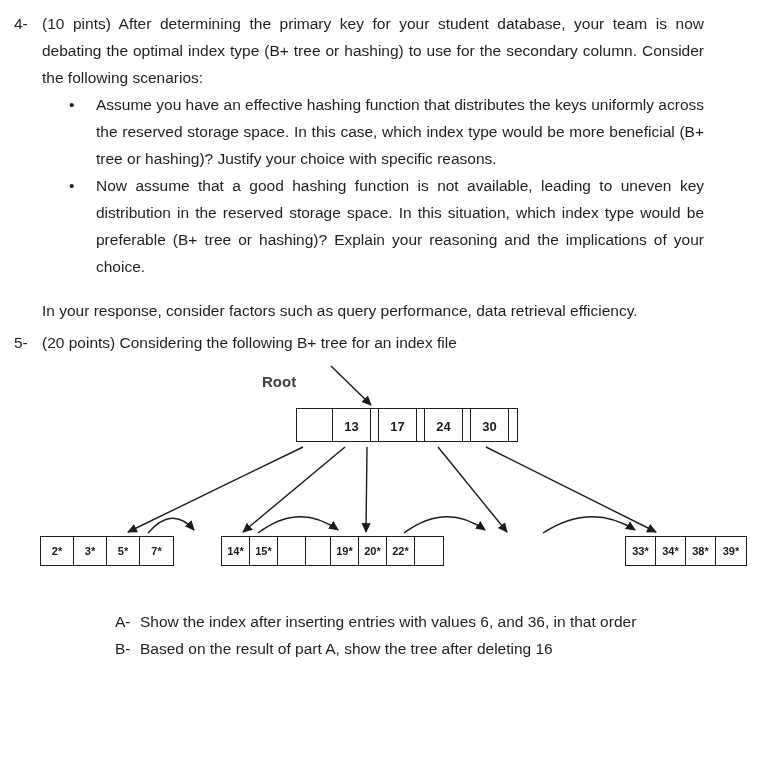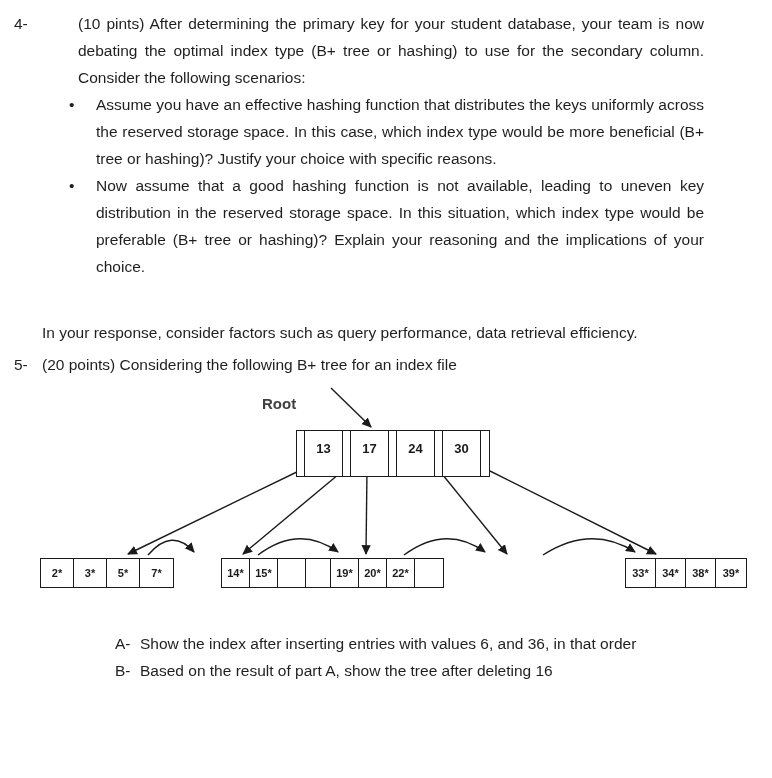--- a/index.html
+++ b/index.html
@@ -12,40 +12,40 @@
     width: 772px; height: 778px;
     background: #ffffff;
     color: #1f1f1f;
     font-size: 15.5px;
     line-height: 27px;
     padding: 10px 68px 0 14px;
   }
   .q-row { display: flex; }
   .q-num { flex: none; width: 28px; }
   .q-body { flex: 1; min-width: 0; }
-  .intro { text-align: justify; margin-left: 36px; }
+  .intro { text-align: justify; }
   .bullet-row { display: flex; }
   .bullet-dot { flex: none; width: 54px; padding-left: 27px; }
   .bullet-text { flex: 1; min-width: 0; text-align: justify; }
-  .closing { margin-top: 39px; text-align: justify; }
+  .closing { margin-top: 17px; text-align: justify; }
   .q5 { margin-top: 5px; }
 
   
   .diagram {
     position: relative;
     width: 772px; height: 238px;
     margin: 8px 0 0 -14px;
   }
   .overlay { position: absolute; left: 0; top: 0; pointer-events: none; }
   .root-label {
     position: absolute; left: 262px; top: 8px;
     font-weight: bold; font-size: 15px; line-height: 20px; color: #404040;
   }
   .node { position: absolute; display: flex; border: 1px solid #1b1b1b; background: #fff; color: #1b1b1b; }
-  .root-node { left: 296px; top: 44px; height: 47px; }
+  .root-node { left: 296px; top: 44px; height: 34px; padding-left: 28px; }
   .root-node .ptr { width: 8px; border-right: 1px solid #1b1b1b; }
   .root-node .key {
     width: 38px; border-right: 1px solid #1b1b1b;
     text-align: center; font-weight: bold; font-size: 13px; line-height: 36px;
   }
   .root-node > div:last-child { border-right: none; }
   .leaf { top: 172px; height: 30px; }
   .leaf .cell {
     border-right: 1px solid #1b1b1b;
     text-align: center; font-weight: bold; font-size: 11px; line-height: 28px;

